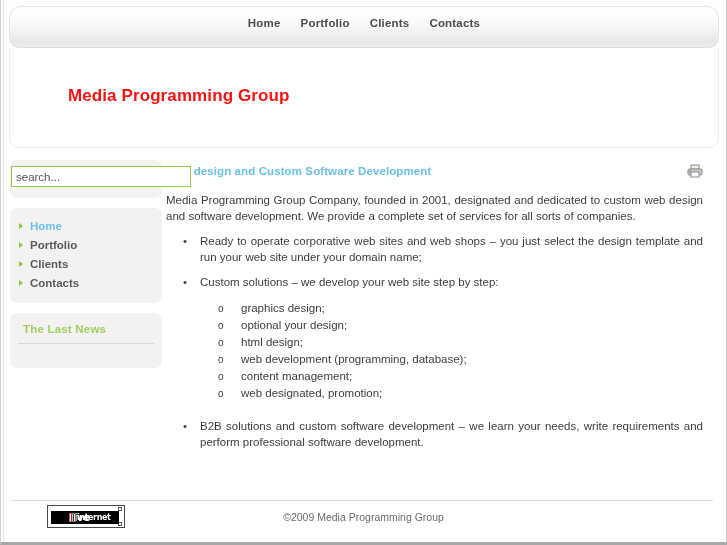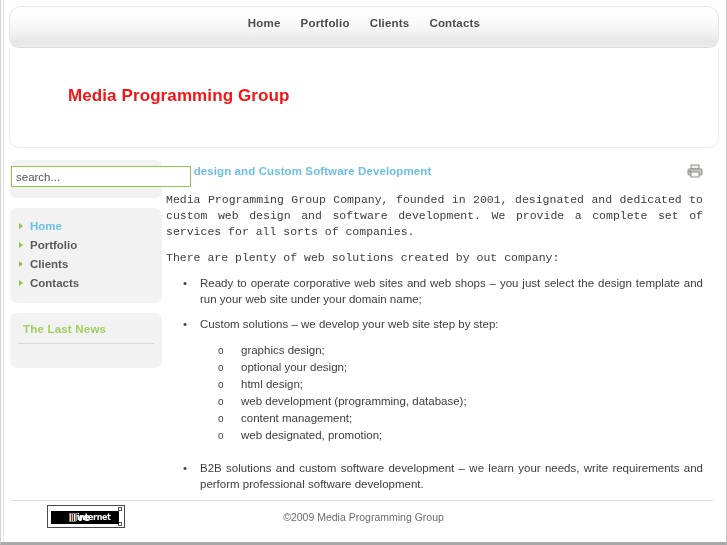--- a/index.html
+++ b/index.html
@@ -163,21 +163,21 @@
     white-space: nowrap;
   }
   #print-icon {
     position: absolute;
     right: 9px; top: 4px;
     width: 16px; height: 15px;
     cursor: pointer;
   }
 
   .para {
-    font-family: Liberation Mono, monospace;
+    font-family: Liberation Sans, sans-serif;
     font-size: 11.5px;
     color: #3d3d3d;
     line-height: 16px;
     text-align: justify;
     margin: 10px 9px 0 0;
   }
   .bullet-row {
     position: relative;
     font-family: "Liberation Sans", sans-serif;
     font-size: 11.5px;
@@ -336,21 +336,20 @@
           <rect x="4" y="1" width="8" height="4" fill="#f2f0e4" stroke="#8f8f8f" stroke-width="1"></rect>
           <rect x="1" y="5" width="14" height="6" rx="1" fill="#c9c9c9" stroke="#8f8f8f" stroke-width="1"></rect>
           <rect x="4" y="8" width="8" height="5" fill="#fbfaf0" stroke="#8f8f8f" stroke-width="1"></rect>
           <rect x="2" y="6.5" width="2" height="2" fill="#8f8f8f"></rect>
         </svg>
       </div>
     </div>
 
     <p class="para">Media Programming Group Company, founded in 2001, designated and dedicated to custom web design and software development.  We provide a complete set of services for all sorts of companies.</p>
 
-    <p class="para">There are plenty of web solutions created by out company:</p>
 
     <div class="bullet-row">
       <span class="bdot">•</span>
       <span>Ready to operate corporative web sites and web shops – you just select the design template and run your web site under  your domain name;</span>
     </div>
 
     <div class="bullet-row">
       <span class="bdot">•</span>
       <span>Custom solutions – we develop your web site step by step:</span>
     </div>

